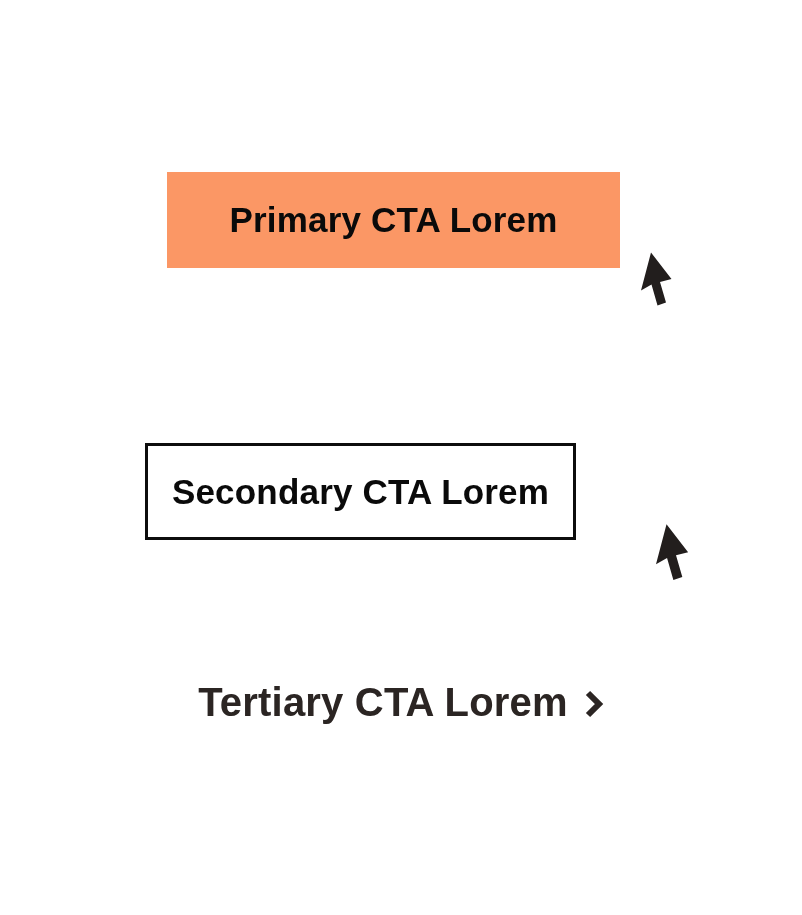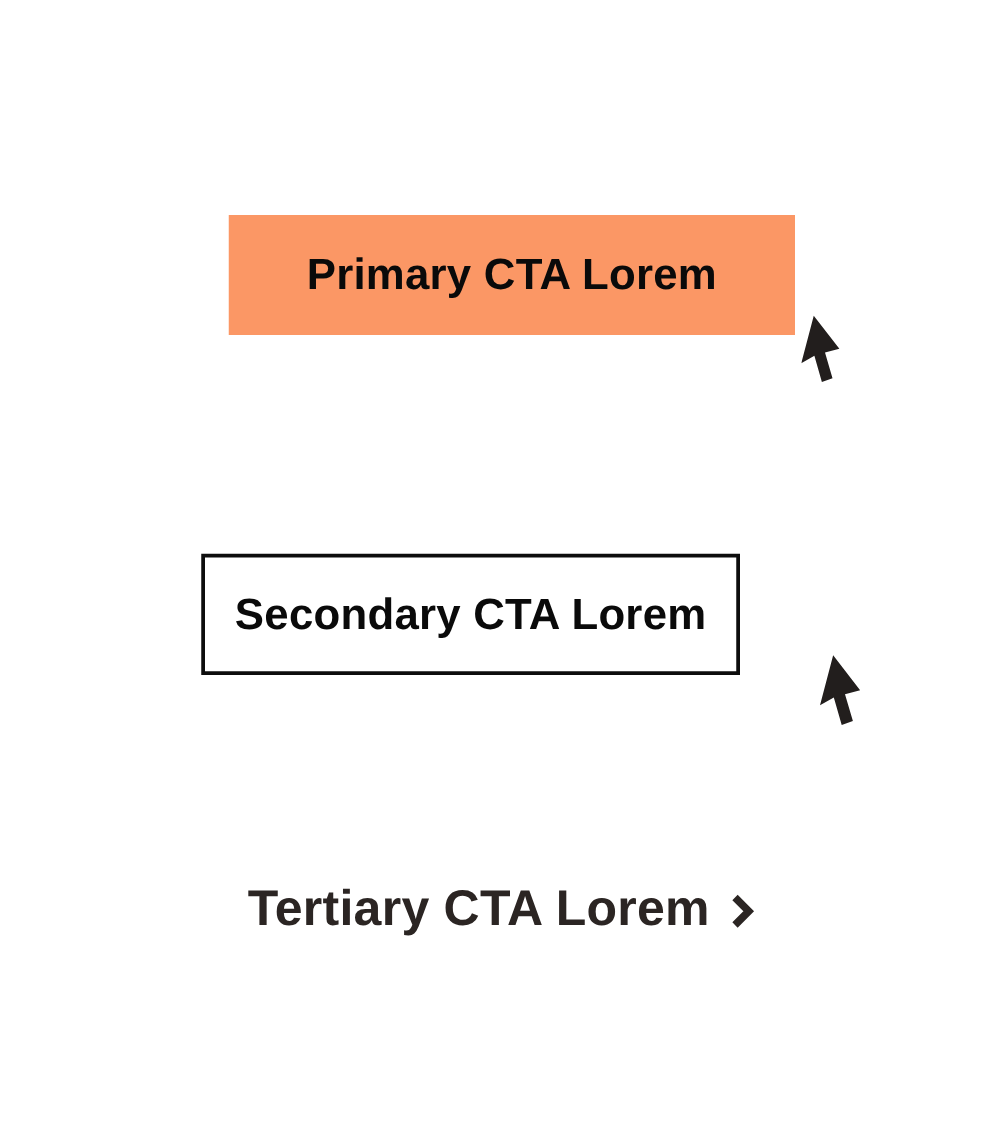--- a/index.html
+++ b/index.html
@@ -29,21 +29,20 @@
     align-items: center;
     justify-content: center;
     font-family: "Liberation Sans", "DejaVu Sans", sans-serif;
     font-weight: bold;
     font-size: 35px;
     letter-spacing: 0.2px;
     color: var(--button-text);
     cursor: pointer;
     border: none;
     border-radius: 0;
-    margin-left: 16px;
   }
   .btn-primary {
     left: 167px;
     top: 172px;
     width: 453px;
     height: 96px;
     background: var(--primary-bg);
   }
   .btn-secondary {
     left: 145px;
@@ -55,21 +54,21 @@
   }
   .cursor {
     position: absolute;
     pointer-events: none;
   }
   .cursor-primary   { left: 641px; top: 252px; }
   .cursor-secondary { left: 656px; top: 524px; }
   .tertiary-row {
     position: absolute;
     left: 0;
-    top: 701px;
+    top: 676px;
     width: 802px;
     height: 52px;
     display: flex;
     align-items: center;
     justify-content: center;
   }
   .tertiary-link {
     display: inline-flex;
     align-items: center;
     gap: 16px;

